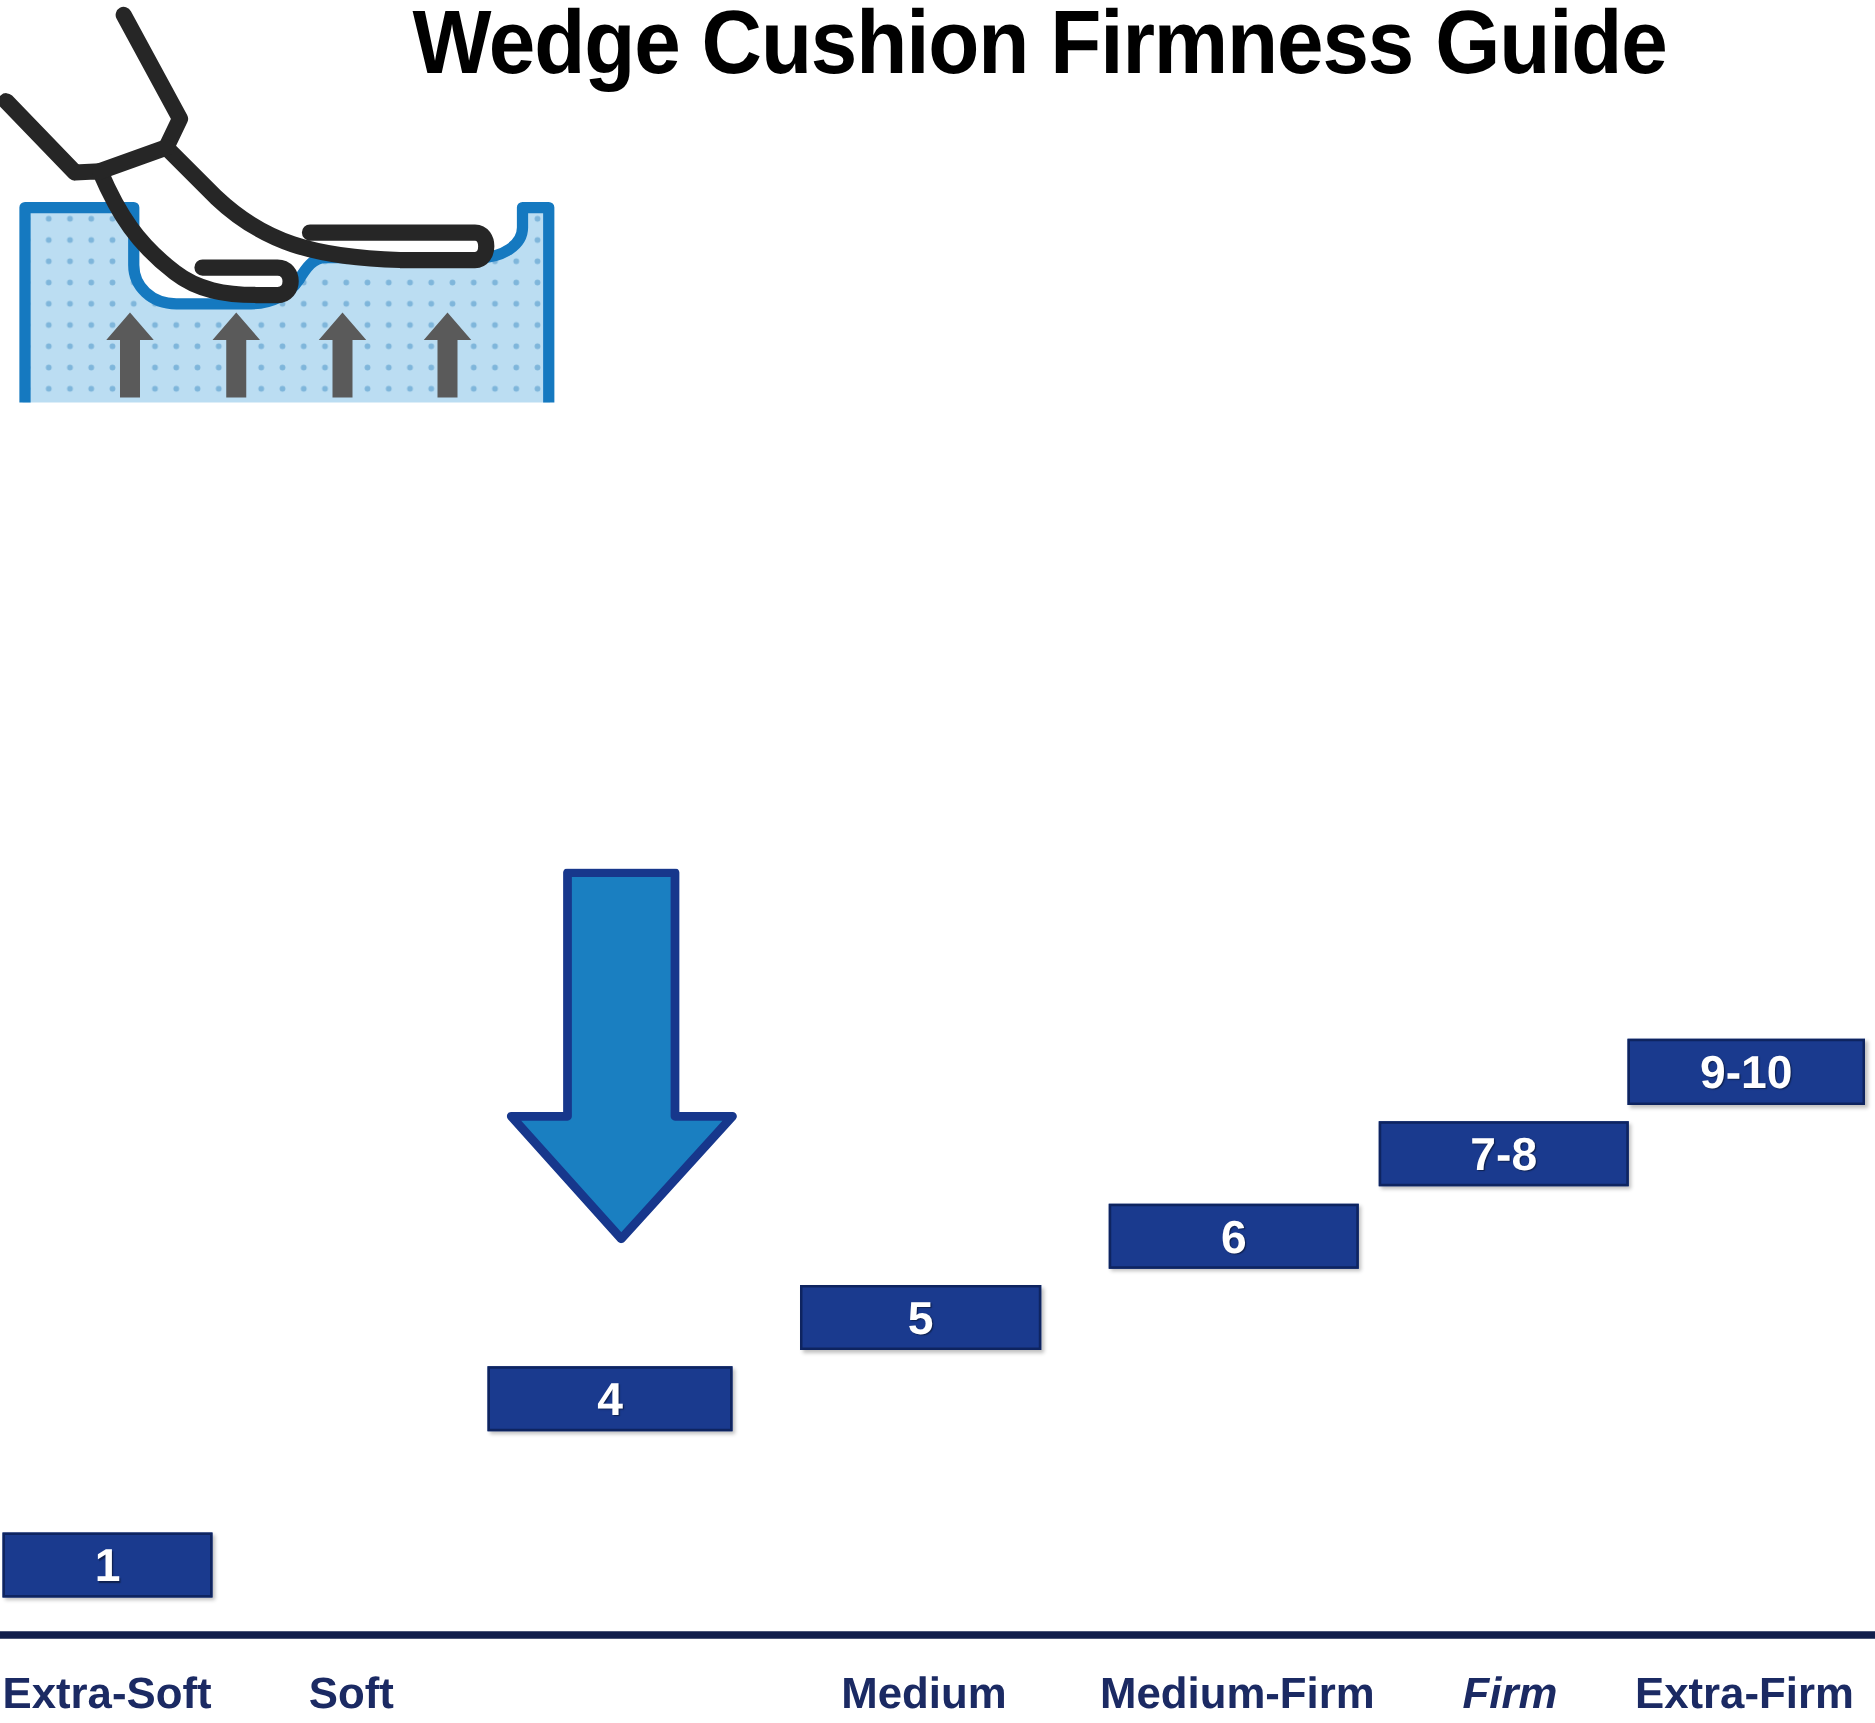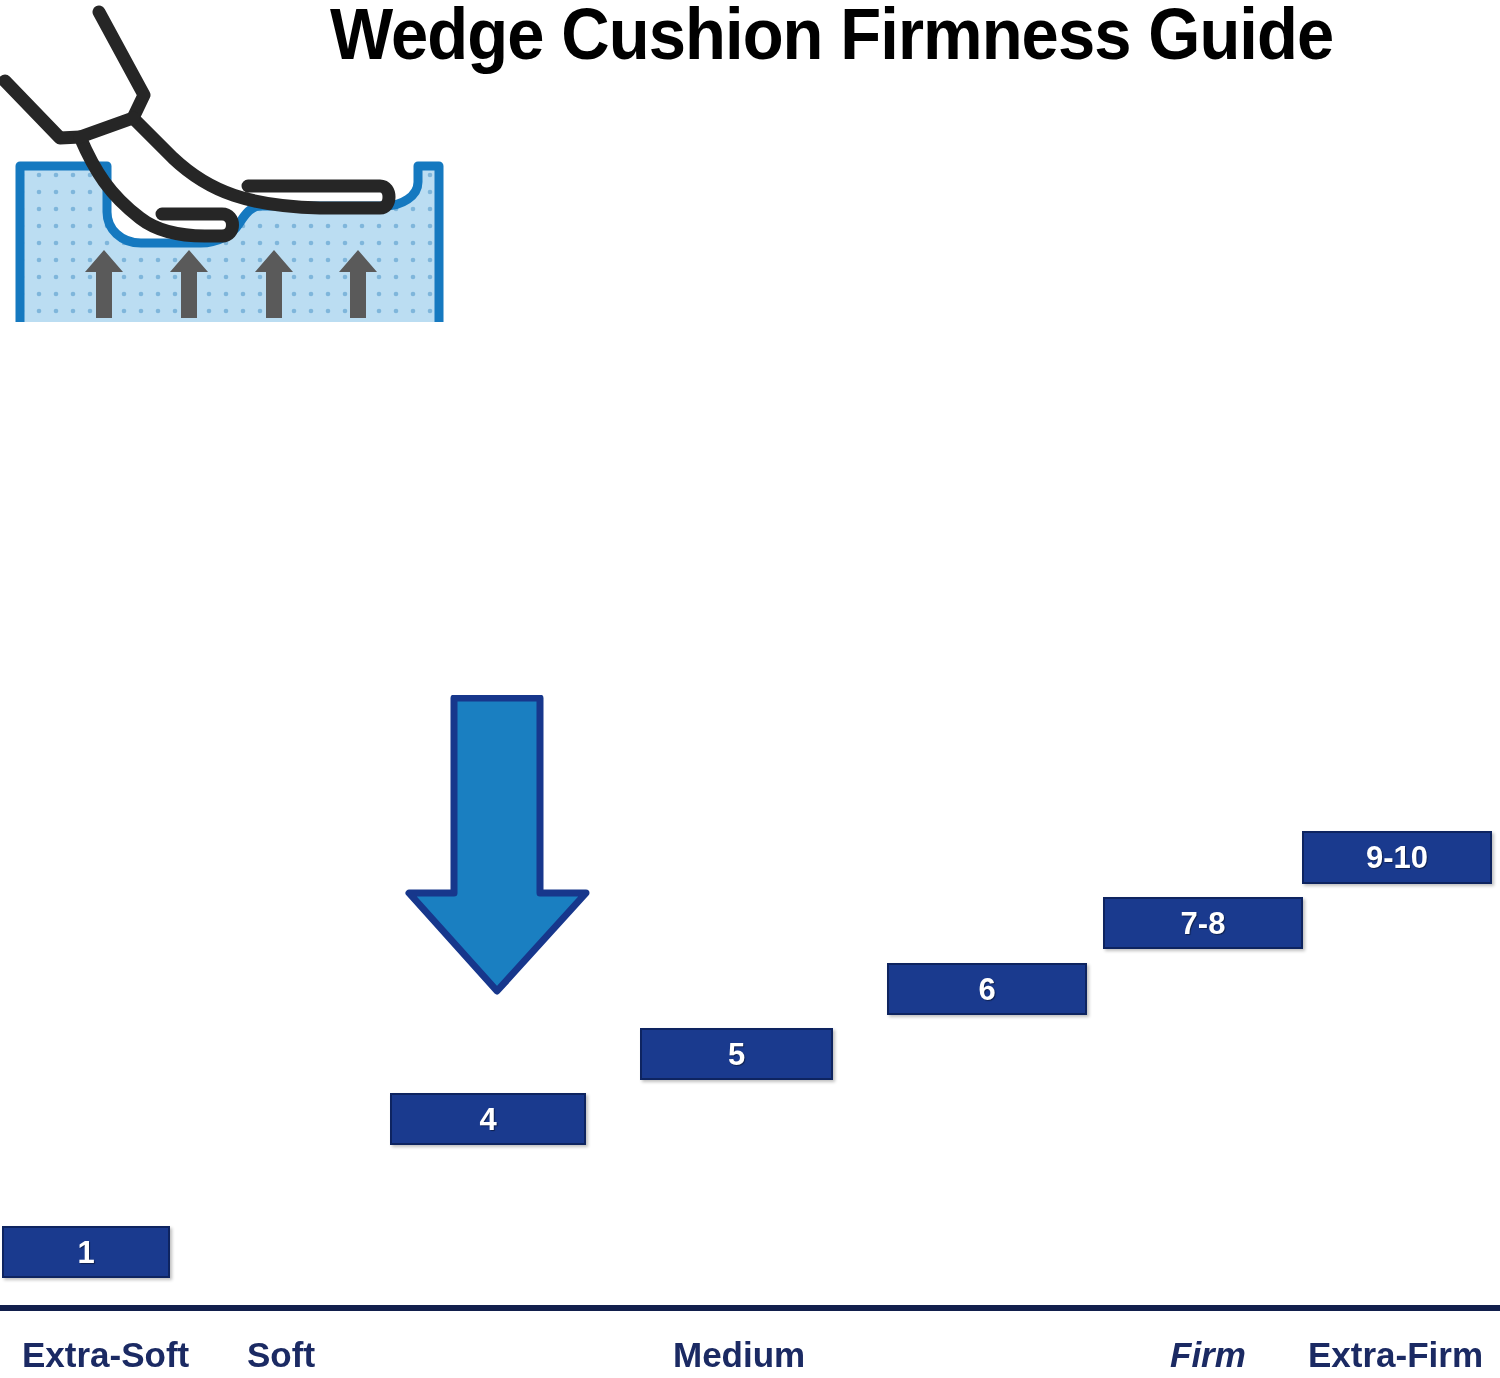--- a/index.html
+++ b/index.html
@@ -63,21 +63,21 @@
     box-sizing: border-box;
     display: flex;
     align-items: center;
     justify-content: center;
     box-shadow: 2px 2px 3px rgba(0,0,0,0.25);
   }
   .bar-label {
     color: #FFFFFF;
     font-family: "Liberation Sans", sans-serif;
     font-weight: bold;
-    font-size: 31px;
+    font-size: 37px;
     line-height: 31px;
     text-shadow: 1px 1px 1px rgba(0,0,0,0.45);
     letter-spacing: 0px;
     user-select: none;
   }
 
   .axis-line {
     position: absolute;
     left: 0px;
     top: 1305px;
@@ -238,20 +238,21 @@
     <div class="bar" style="left:1103px; top:897px; width:200px; height:52px;">
       <span class="bar-label">7-8</span>
     </div>
 
     <div class="bar" style="left:1302px; top:831px; width:190px; height:53px;">
       <span class="bar-label">9-10</span>
     </div>
 
     <div class="axis-line"></div>
 
-    <div class="tick-label" style="left:22px;">Extra-Soft</div>
+    <div class="tick-label" style="left:2px;">Extra-Soft</div>
     <div class="tick-label" style="left:247px;">Soft</div>
     <div class="tick-label" style="left:673px;">Medium</div>
+    <div class="tick-label" style="left:880px;">Medium-Firm</div>
     <div class="tick-label" style="left:1170px;font-style:italic;">Firm</div>
     <div class="tick-label" style="left:1308px;">Extra-Firm</div>
 
   </div>
 </div>
 
 </body></html>

